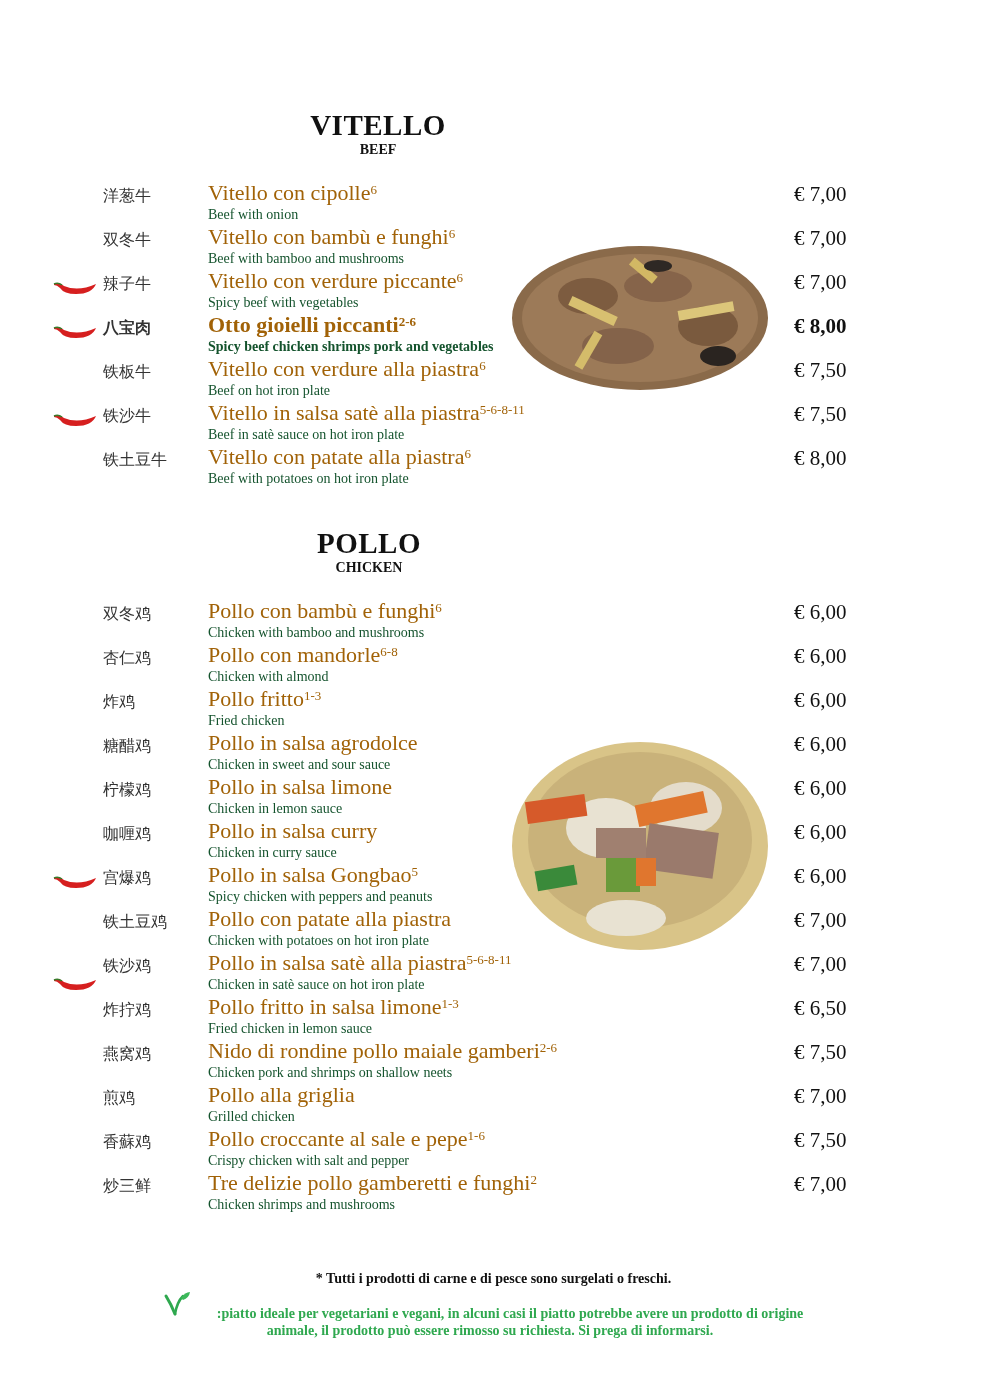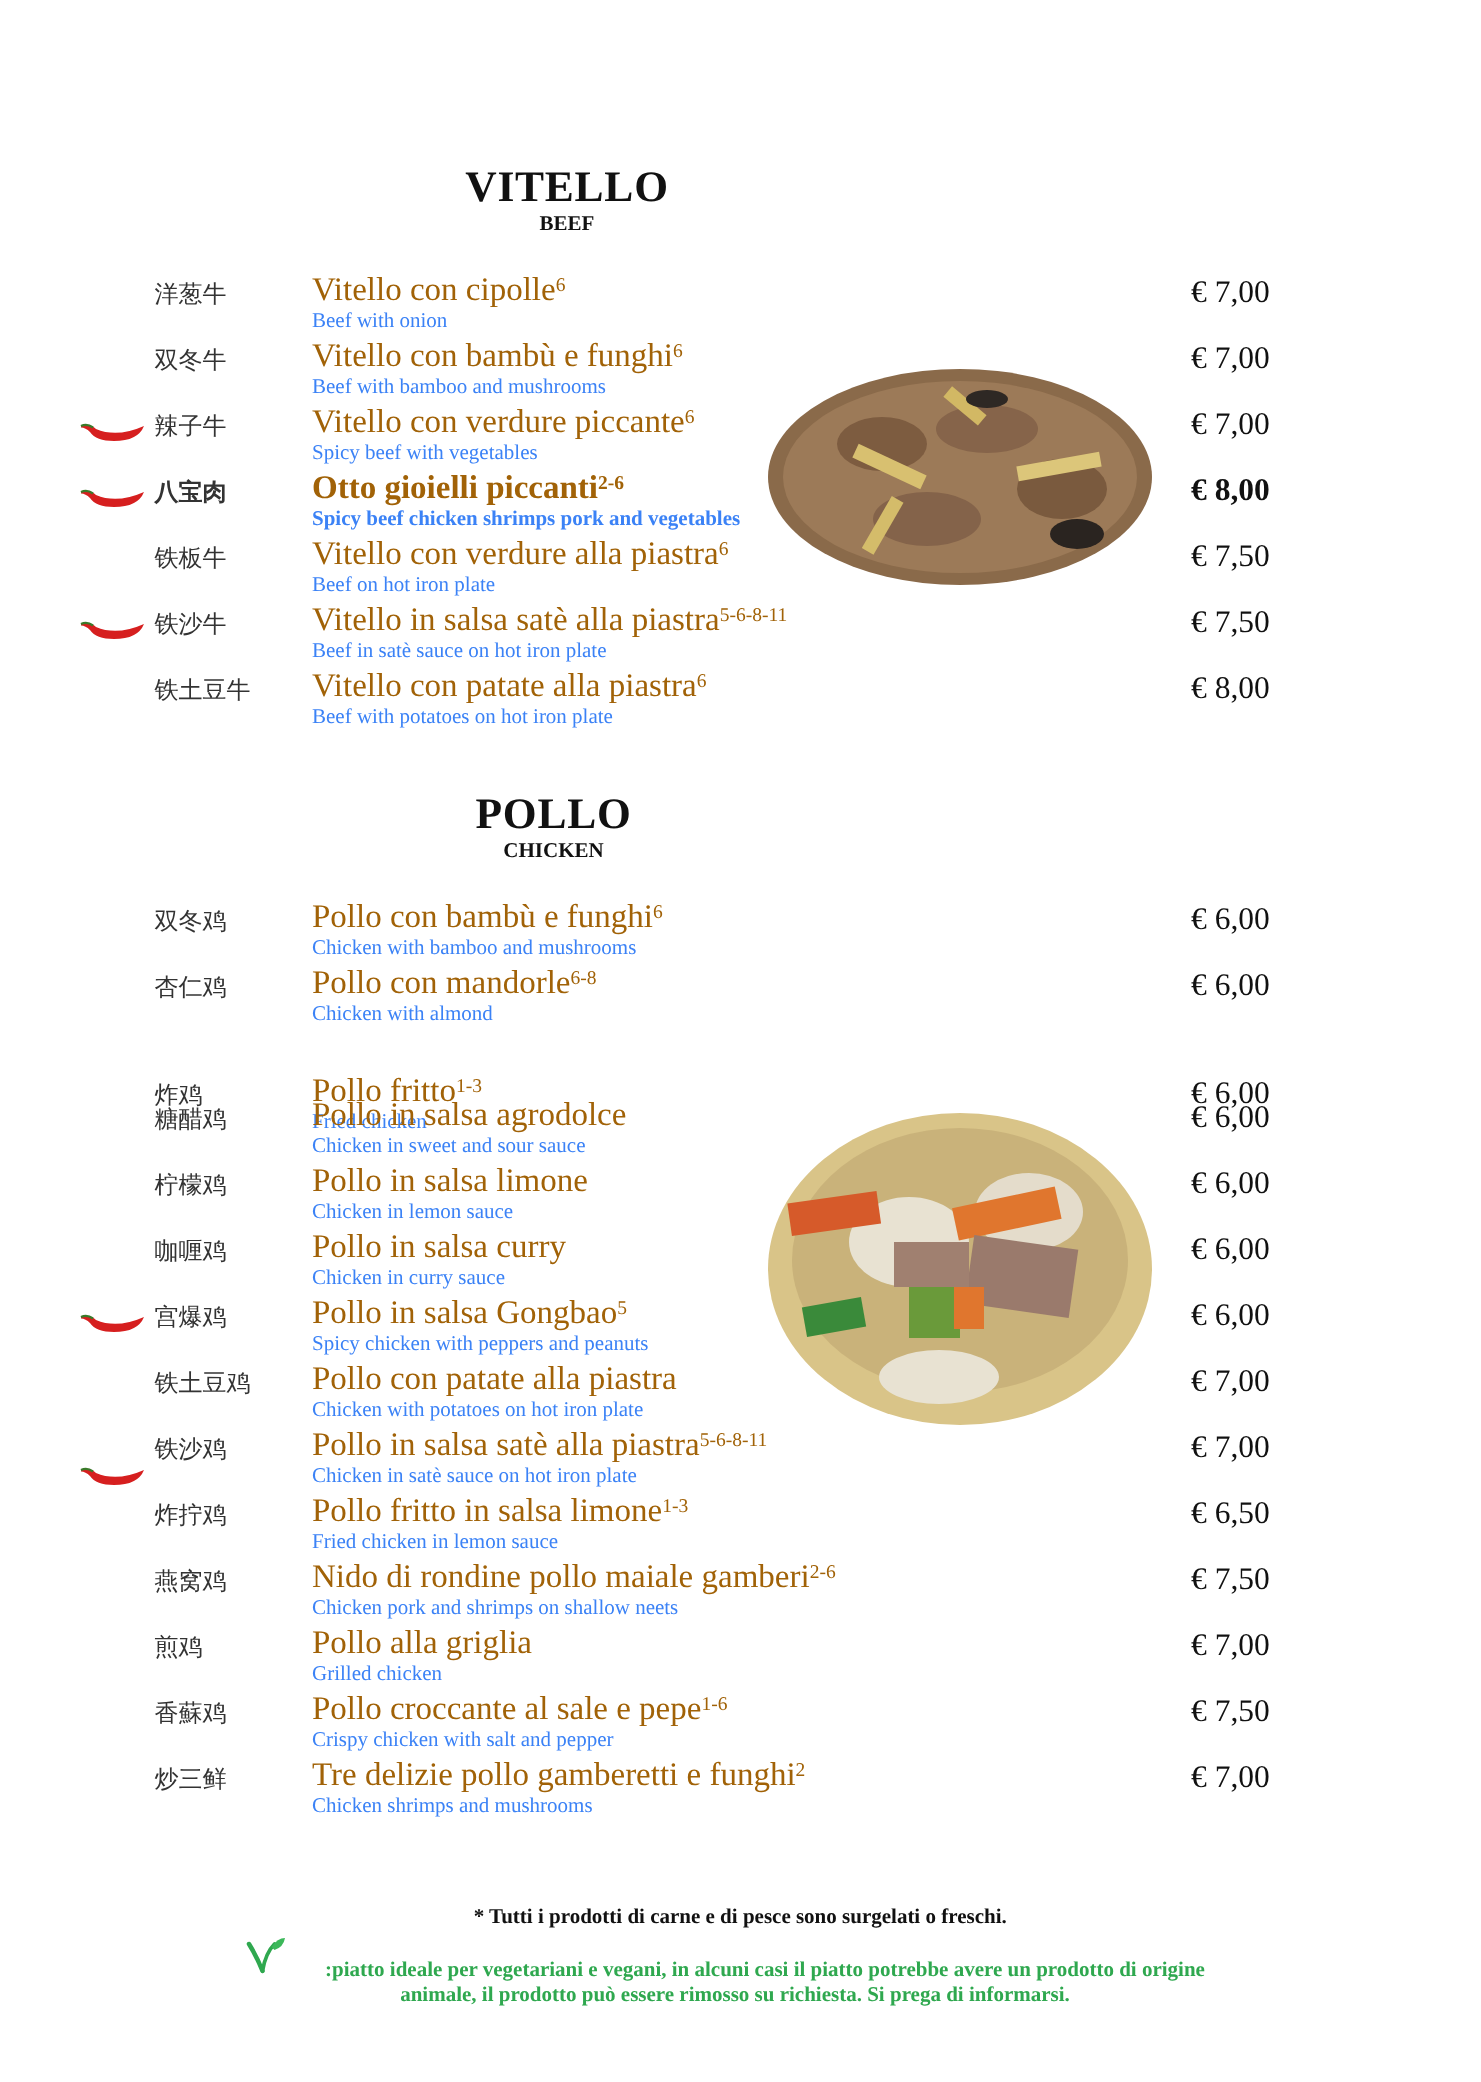--- a/index.html
+++ b/index.html
@@ -6,21 +6,21 @@
   body { width:987px; height:1388px; position:relative; overflow:hidden;
          font-family:"Liberation Serif","DejaVu Serif",serif; color:#111; }
   .section-title { position:absolute; left:0; width:784px; text-align:center; }
   .h1 { font-weight:bold; font-size:29px; letter-spacing:0.5px; line-height:30px; }
   .h2 { font-weight:bold; font-size:14px; line-height:16px; margin-top:2px; }
   .item { position:absolute; left:0; width:987px; height:44px; }
   .chili { position:absolute; left:52px; top:8px; width:46px; height:16px; }
   .zh { position:absolute; left:103px; top:2px; font-family:"DejaVu Sans",sans-serif; font-size:16px; color:#333; }
   .it { position:absolute; left:208px; top:-4px; font-size:22px; line-height:26px; white-space:nowrap; color:#a16207; }
   .it sup { font-size:13px; vertical-align:top; position:relative; top:-3px; }
-  .en { position:absolute; left:208px; top:23px; font-size:14px; line-height:16px; white-space:nowrap; color:#3b82f6; }
+  .en { position:absolute; left:208px; top:23px; font-size:14px; line-height:16px; white-space:nowrap; color:#14532d; }
   .price { position:absolute; left:794px; top:-3px; font-size:21px; line-height:26px; white-space:nowrap; }
   .food { position:absolute; }
   .note { position:absolute; left:0; width:987px; text-align:center; font-weight:bold; font-size:14px; }
   .green { color:#2fa84f; font-weight:bold; font-size:14px; text-align:center; position:absolute; line-height:18px; }
   .leaf { position:absolute; left:163px; top:1290px; width:28px; height:28px; }
 </style>
 </head>
 <body>
 
 <div class="section-title" style="top:110px;">
@@ -126,21 +126,21 @@
     <span class="it"><span>Pollo con bambù e funghi</span><sup>6</sup></span>
     <span class="en">Chicken with bamboo and mushrooms</span>
     <span class="price">€ 6,00</span>
   </div>
   <div class="item" style="top:646px;">
     <span class="zh">杏仁鸡</span>
     <span class="it"><span>Pollo con mandorle</span><sup>6-8</sup></span>
     <span class="en">Chicken with almond</span>
     <span class="price">€ 6,00</span>
   </div>
-  <div class="item" style="top:690px;margin-top:28px;">
+  <div class="item" style="top:690px;">
     <span class="zh">炸鸡</span>
     <span class="it"><span>Pollo fritto</span><sup>1-3</sup></span>
     <span class="en">Fried chicken</span>
     <span class="price">€ 6,00</span>
   </div>
   <div class="item" style="top:734px;">
     <span class="zh">糖醋鸡</span>
     <span class="it"><span>Pollo in salsa agrodolce</span><sup></sup></span>
     <span class="en">Chicken in sweet and sour sauce</span>
     <span class="price">€ 6,00</span>

